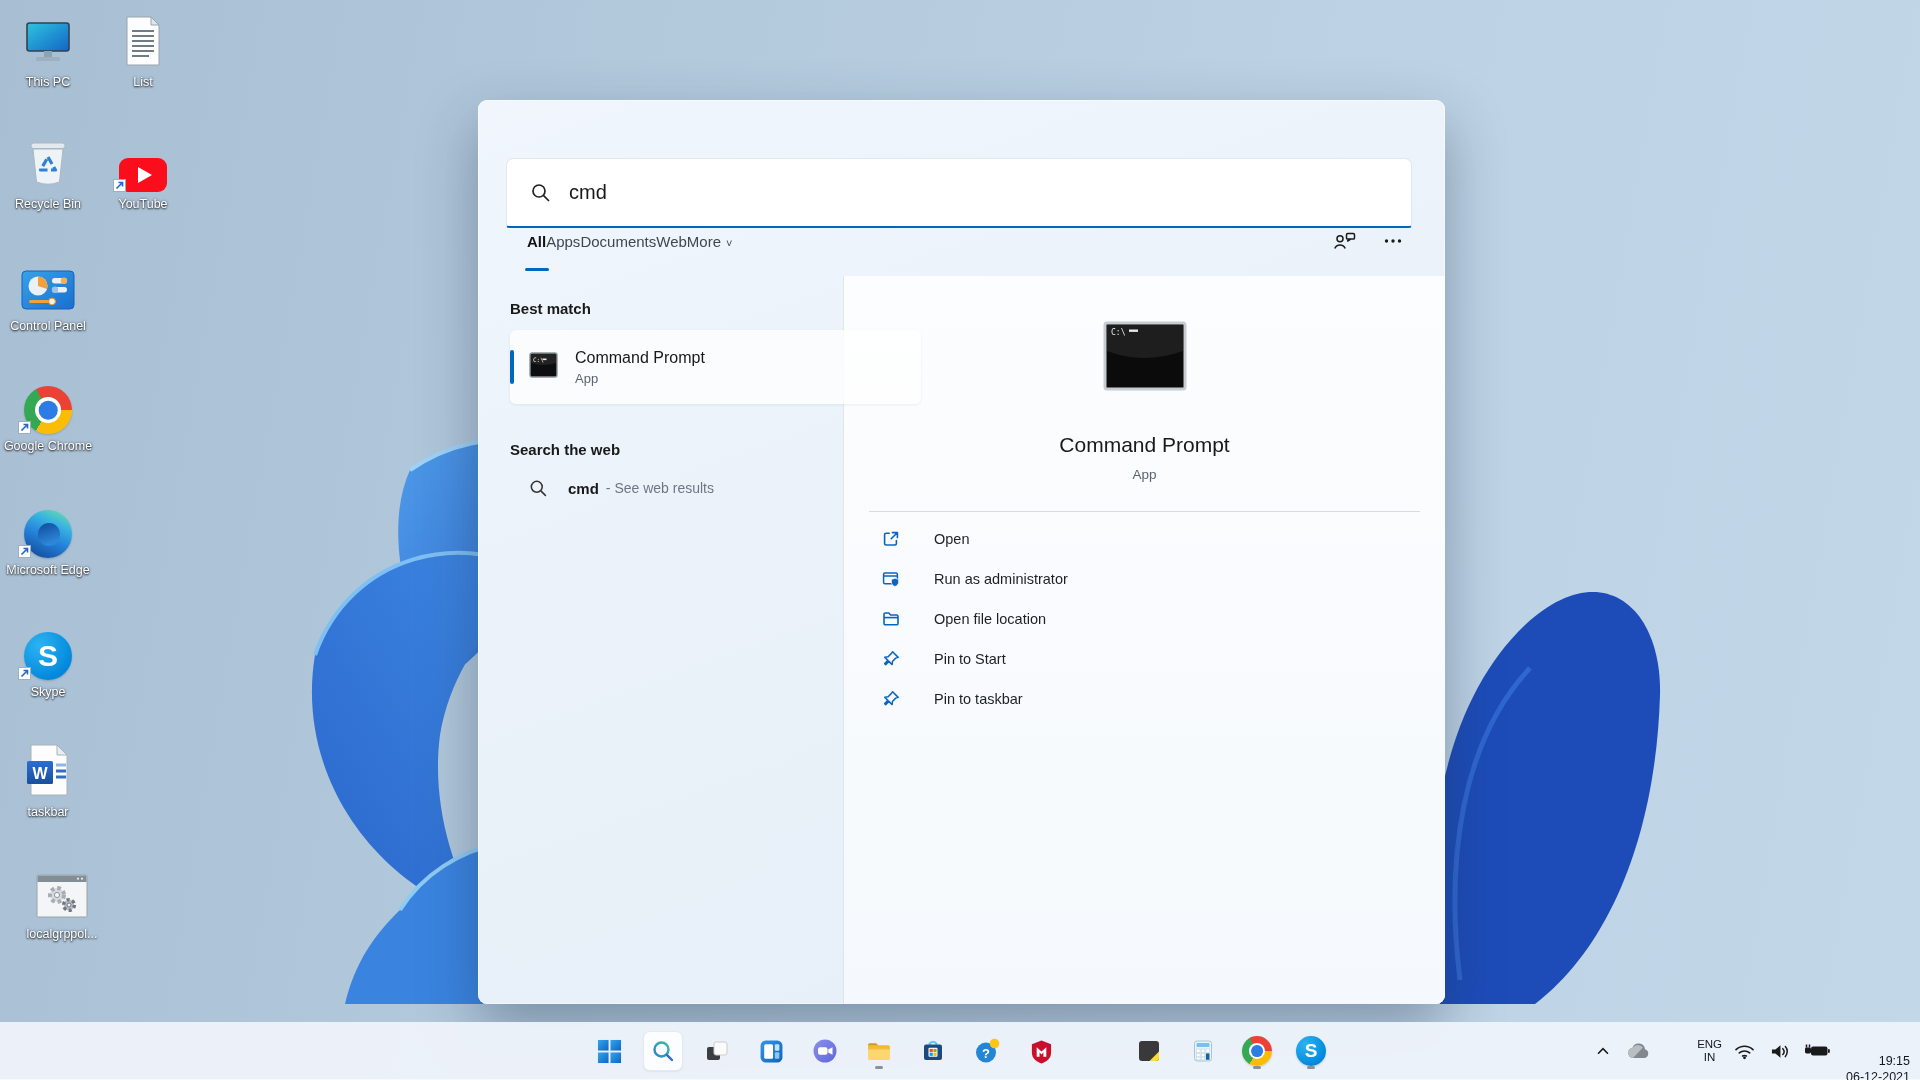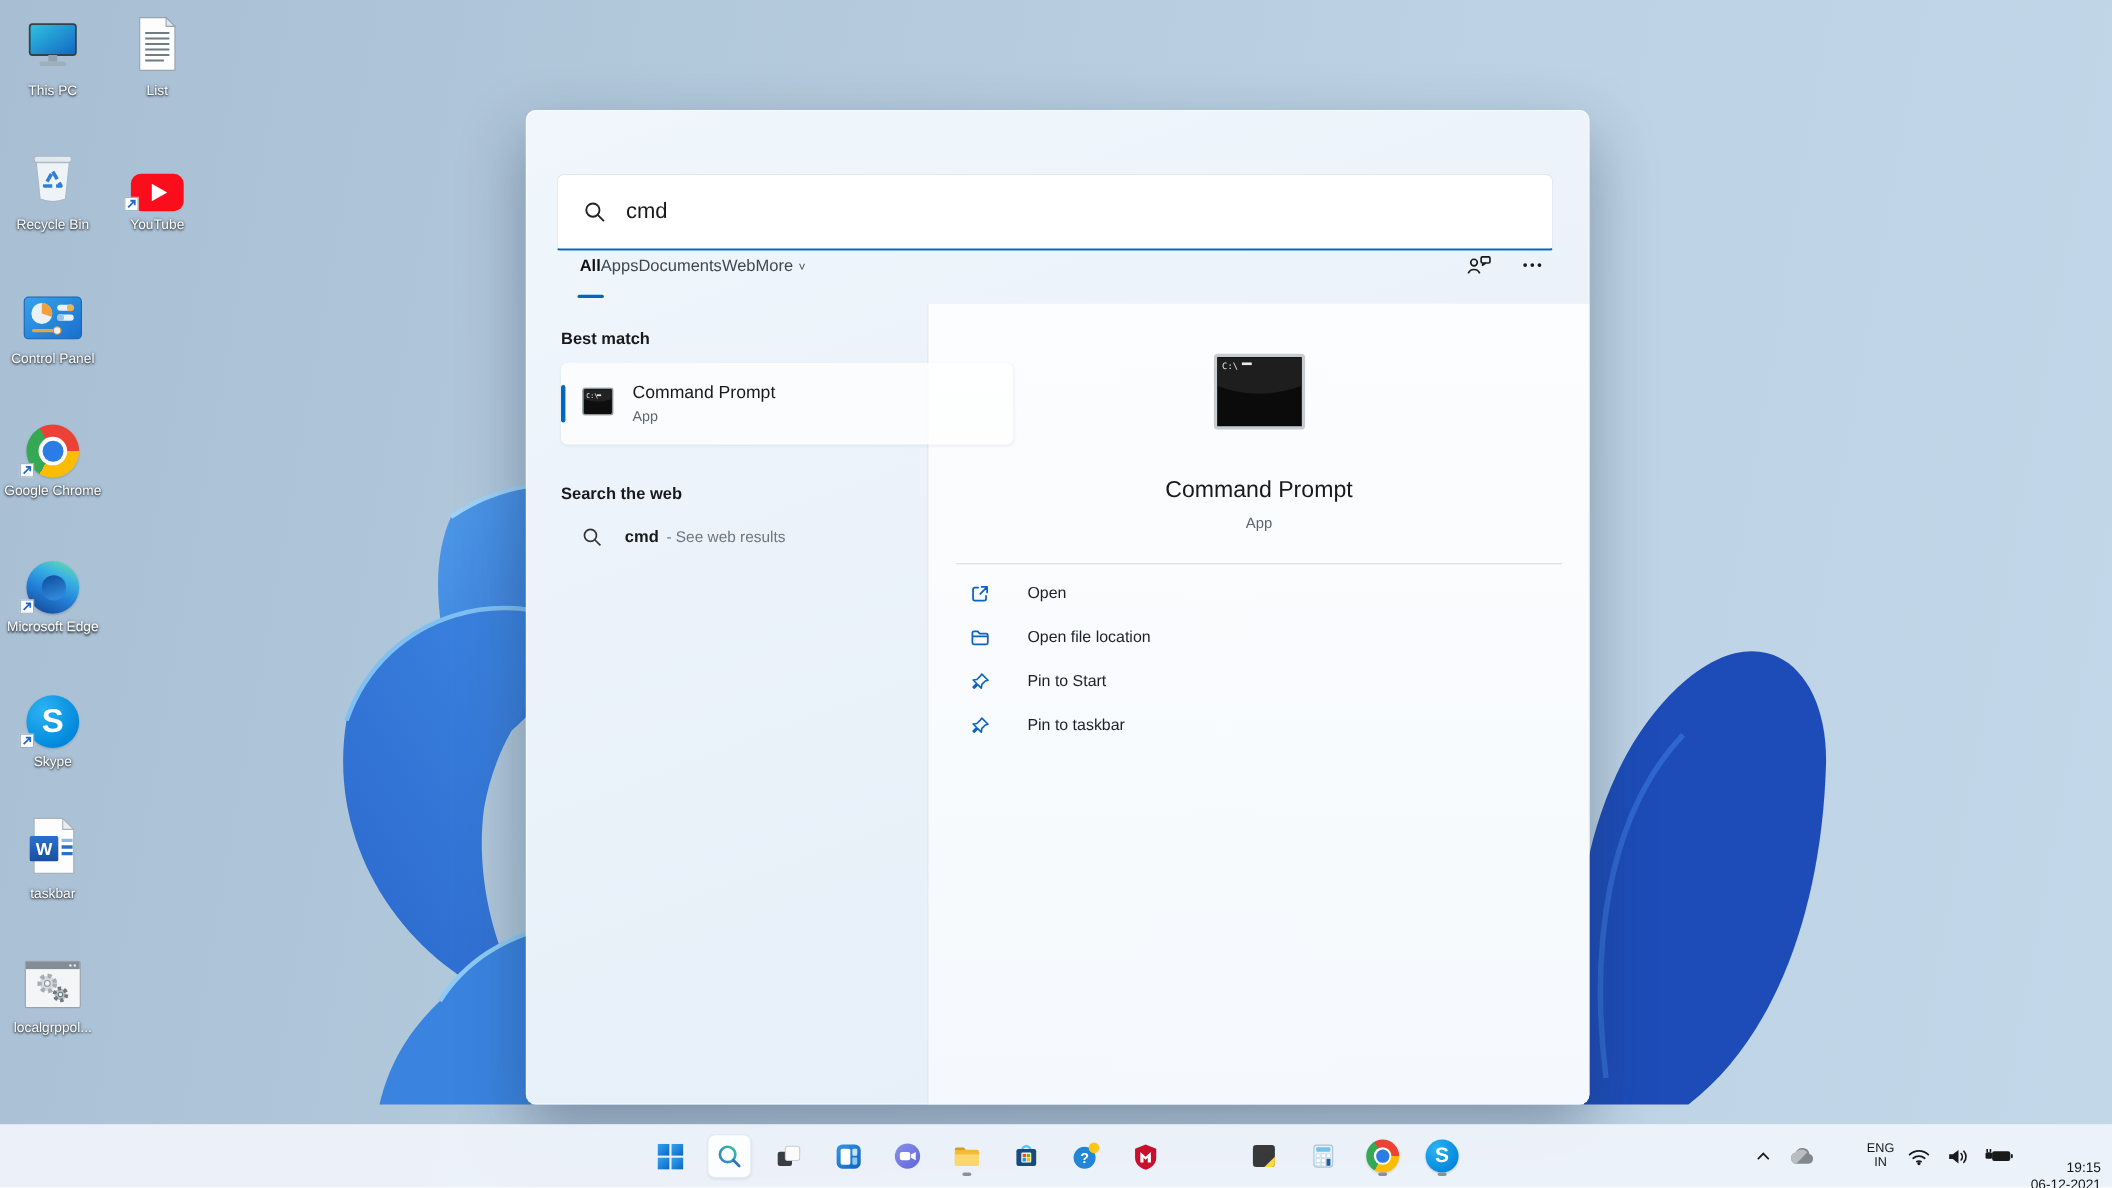--- a/index.html
+++ b/index.html
@@ -267,21 +267,21 @@
         <g stroke-width="3">
               <line x1="30" y1="21" x2="40" y2="21" stroke="#8fb6e4"></line>
           <line x1="30" y1="27" x2="40" y2="27" stroke="#2f6fc0"></line>
           <line x1="30" y1="33" x2="40" y2="33" stroke="#2f6fc0"></line>
             </g>
       </svg></span>
       </div>
     <div class="dlabel">taskbar</div>
   </div>
 
-  <div class="dicon" style="left:2px;top:866px">
+  <div class="dicon" style="left:16px;top:866px">
     <div class="glyph">
         <span>
       <svg width="52" height="44" viewBox="0 0 52 44">
         <rect x="1" y="1" width="50" height="42" rx="1.5" fill="#f4f5f6" stroke="#9aa2a9"></rect>
         <rect x="1.5" y="1.5" width="49" height="6.5" fill="#828d96"></rect>
         <circle cx="46" cy="4.7" r="1.1" fill="#e8e8e8"></circle>
             <circle cx="42" cy="4.7" r="1.1" fill="#e8e8e8"></circle>
         <circle cx="21" cy="21" r="7" fill="#d7dbdf" stroke="#a7adb4" stroke-width="4" stroke-dasharray="3.6 3"></circle>
         <circle cx="21" cy="21" r="2.6" fill="#f4f5f6" stroke="#8e959c"></circle>
         <circle cx="33" cy="31" r="5.4" fill="#b7bdc3" stroke="#6f7780" stroke-width="3.4" stroke-dasharray="3 2.6"></circle>
@@ -371,20 +371,28 @@
         <div class="pv-sub">App</div>
         <div class="pv-div"></div>
 
         <div class="actions">
           <div class="action">
             <svg width="18" height="18" viewBox="0 0 18 18">
               <path d="M7.2 3.2 H4.2 a1.6 1.6 0 0 0-1.6 1.6 v8.6 a1.6 1.6 0 0 0 1.6 1.6 h8.6 a1.6 1.6 0 0 0 1.6-1.6 V10.6" fill="none" stroke="#0b64c0" stroke-width="1.6" stroke-linecap="round"></path>
               <path d="M10.4 2.6 h5 v5 M15.2 2.8 L9.2 8.8" fill="none" stroke="#0b64c0" stroke-width="1.6" stroke-linecap="round" stroke-linejoin="round"></path>
             </svg>
             <span>Open</span>
+          </div>
+          <div class="action">
+            <svg width="18" height="18" viewBox="0 0 18 18">
+              <rect x="1.6" y="3" width="13.8" height="10.8" rx="1.4" fill="none" stroke="#0b64c0" stroke-width="1.5"></rect>
+              <line x1="1.8" y1="6" x2="15.2" y2="6" stroke="#0b64c0" stroke-width="1.5"></line>
+              <path d="M13 8 c1.2.9 2.4 1.1 3.6 1.1 v3.1 c0 2.2-1.7 3.6-3.6 4.3 -1.9-.7-3.6-2.1-3.6-4.3 V9.1 c1.2 0 2.4-.2 3.6-1.1 Z" fill="#0b64c0" stroke="#fff" stroke-width=".8"></path>
+            </svg>
+            <span>Run as administrator</span>
           </div>
           <div class="action">
             <svg width="18" height="18" viewBox="0 0 18 18">
               <path d="M2 4.4 a1.4 1.4 0 0 1 1.4-1.4 h3.4 l1.8 2 h6 a1.4 1.4 0 0 1 1.4 1.4 v7 a1.4 1.4 0 0 1-1.4 1.4 H3.4 A1.4 1.4 0 0 1 2 13.4 Z" fill="none" stroke="#0b64c0" stroke-width="1.6" stroke-linejoin="round"></path>
               <path d="M2 7.6 h14" stroke="#0b64c0" stroke-width="1.6"></path>
             </svg>
             <span>Open file location</span>
           </div>
           <div class="action">
             <svg width="18" height="18" viewBox="0 0 18 18">

